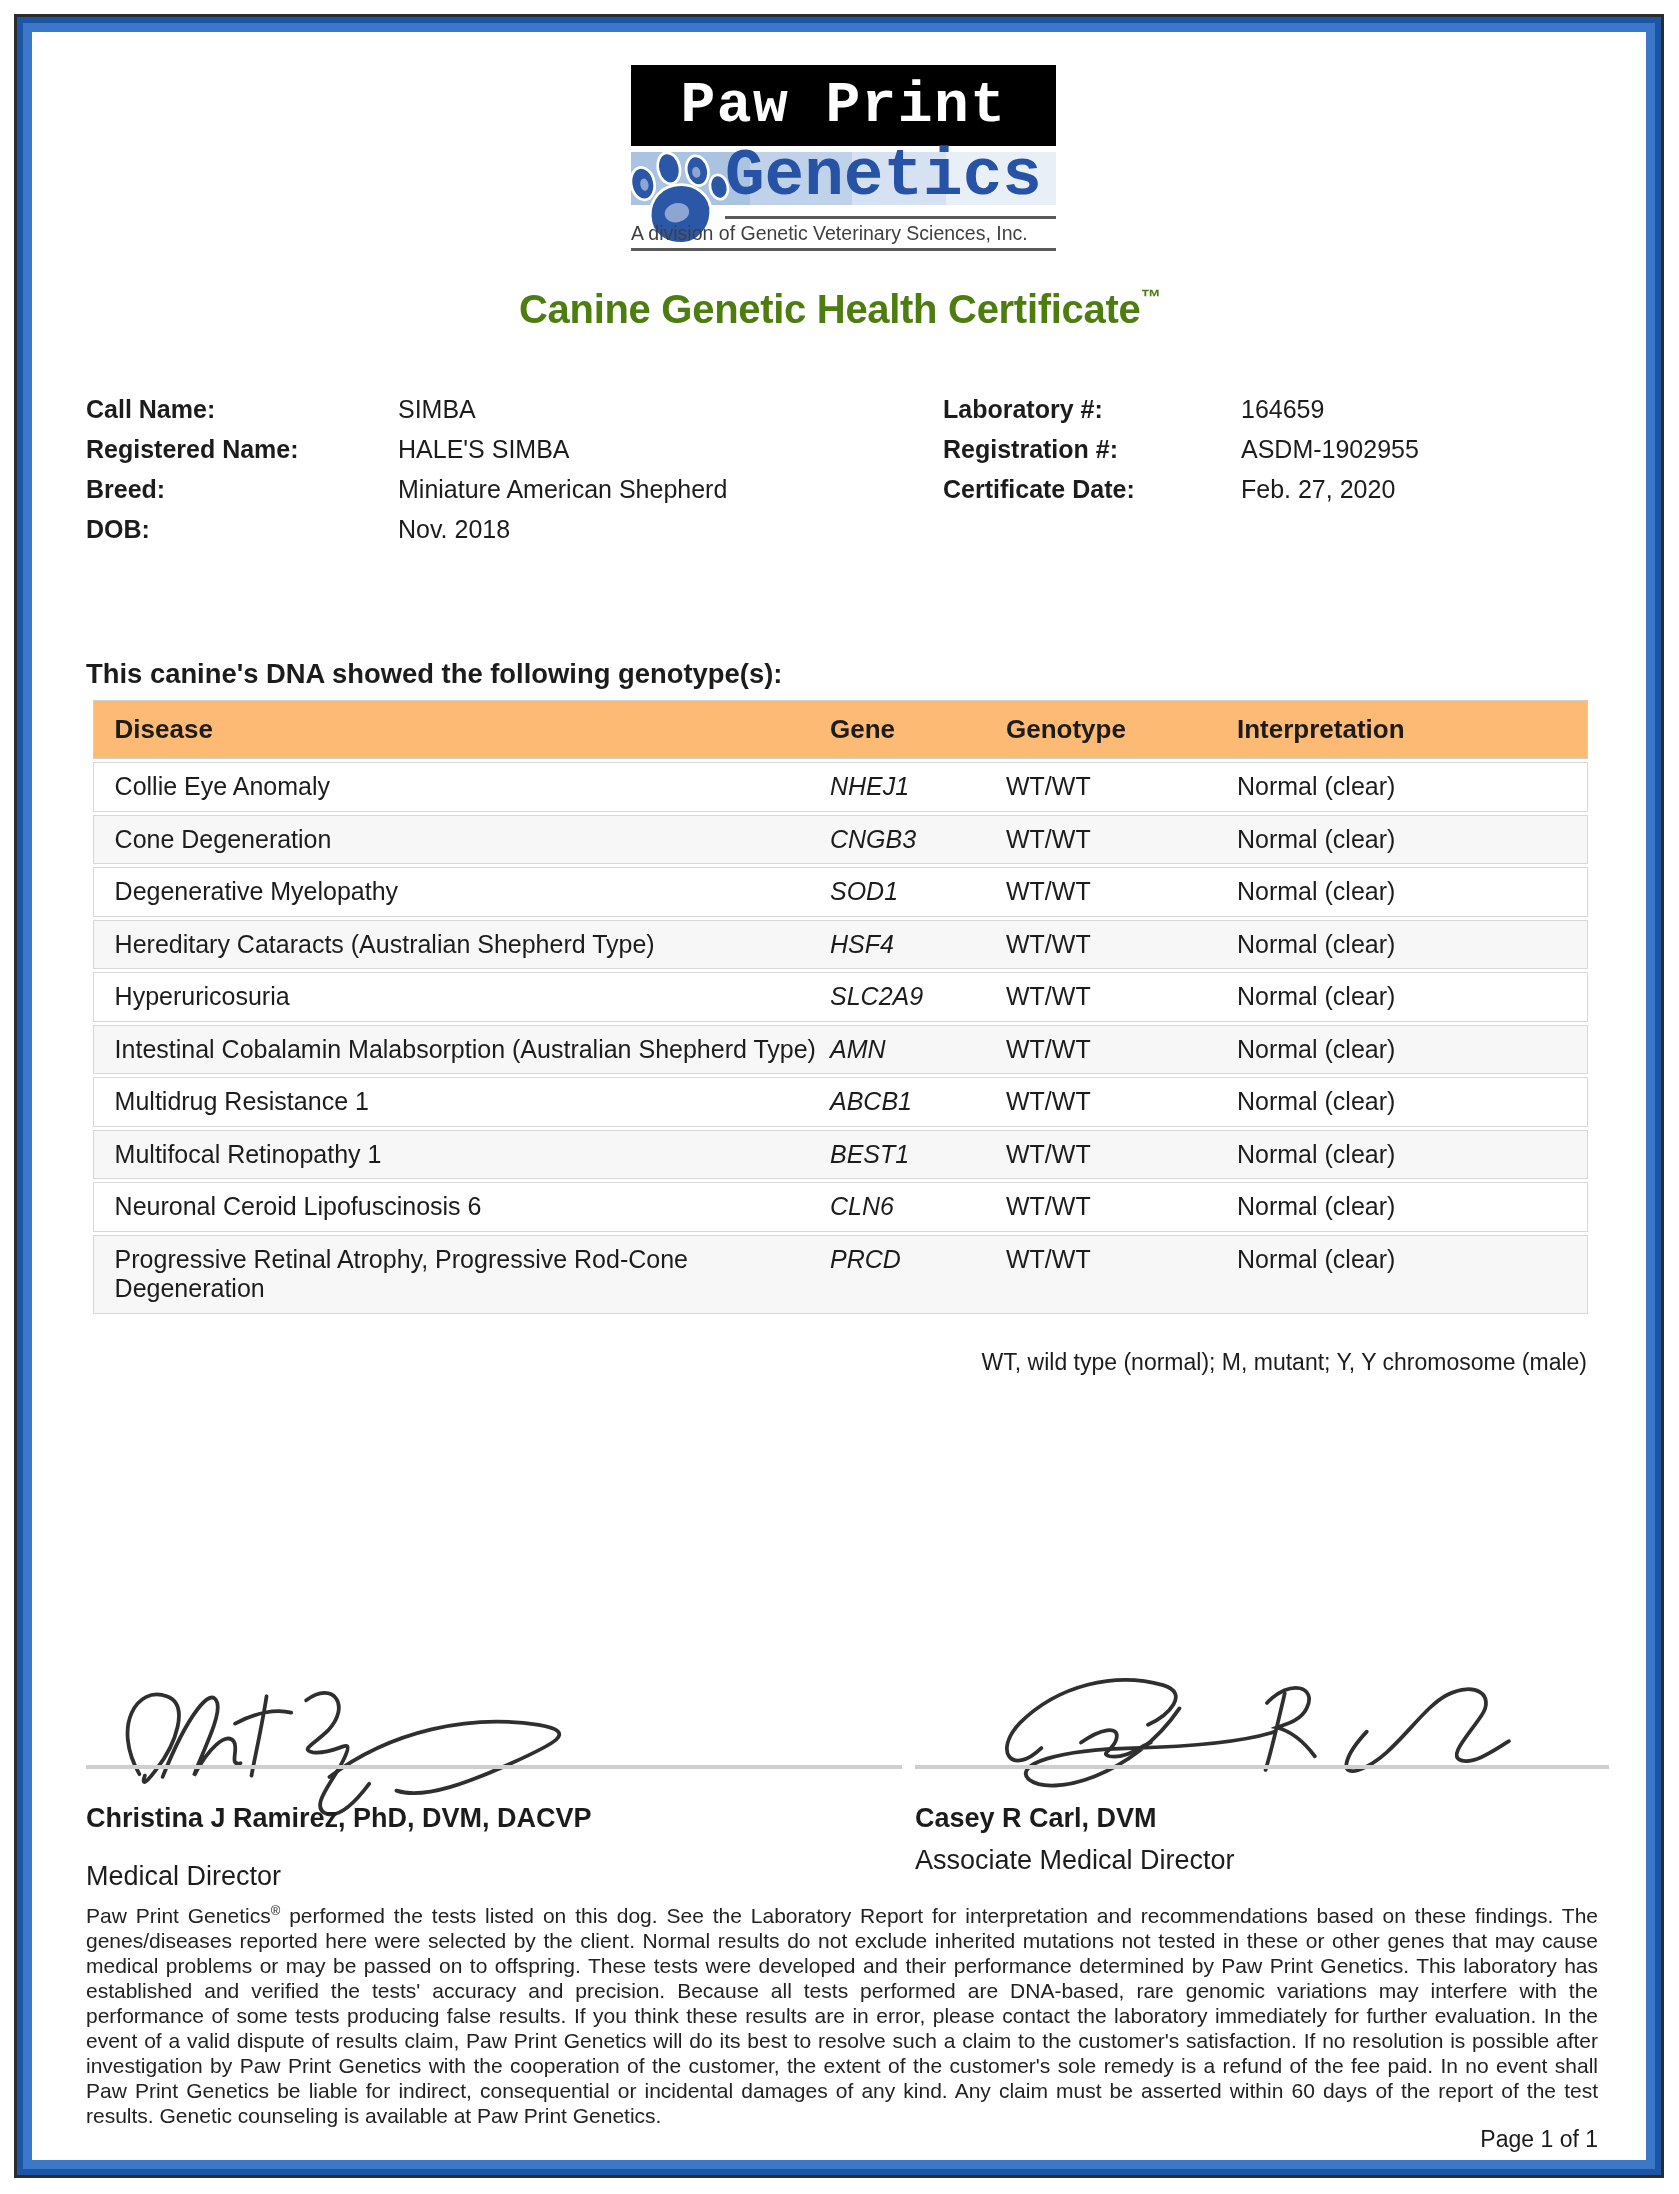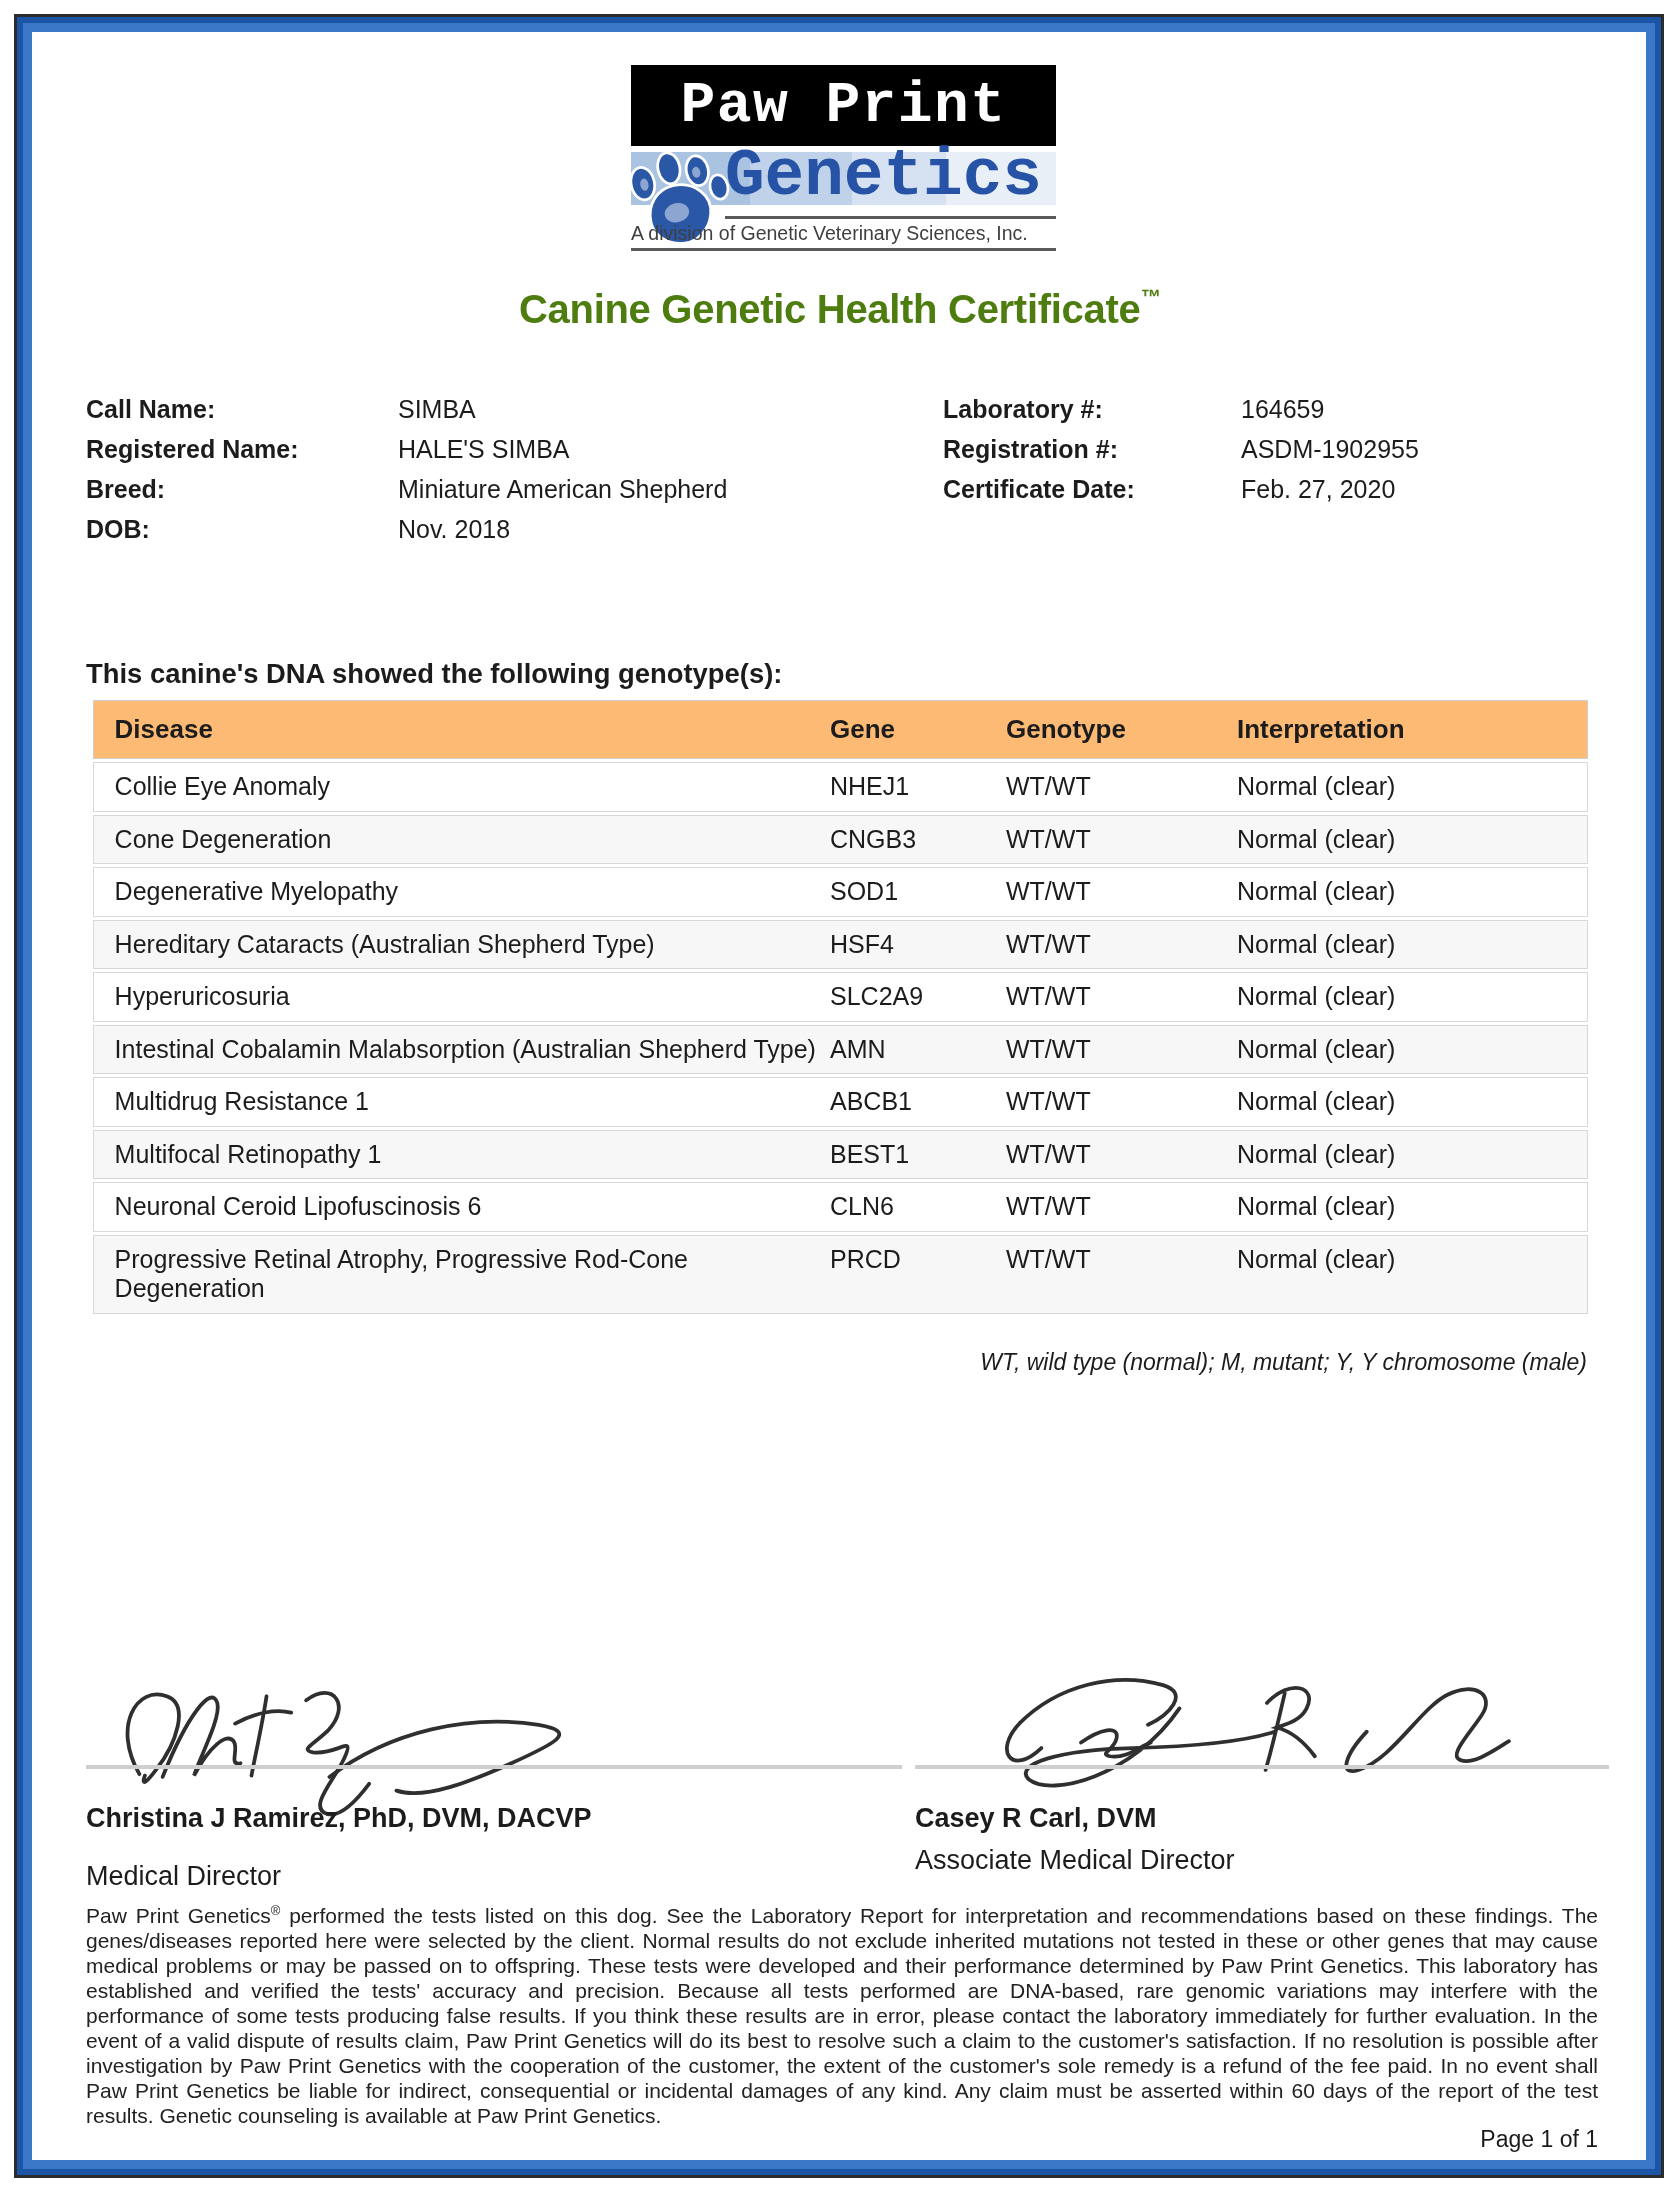--- a/index.html
+++ b/index.html
@@ -54,23 +54,23 @@
   table.geno td { font-size:25px; line-height:29.5px; padding:9px 6.9px 9px 0;
                   border-top:0.7px solid #d8d8d8; border-bottom:0.7px solid #d8d8d8; }
   table.geno th:first-child, table.geno td:first-child
       { padding-left:20.6px; border-left:0.7px solid #d8d8d8; }
   table.geno th:first-child { border-left:0.7px solid #cfcfcf; }
   table.geno th:last-child, table.geno td:last-child
       { border-right:0.7px solid #d8d8d8; }
   table.geno th:last-child { border-right:0.7px solid #cfcfcf; }
   table.geno tbody tr:nth-child(odd)  td { background:#ffffff; }
   table.geno tbody tr:nth-child(even) td { background:#f7f7f7; }
-  td.gene { }
-
-  .footnote { position:absolute; right:93px; top:1349px; font-size:23px; color:#1c1c1c;font-style:italic; }
+  td.gene { font-style:italic; }
+
+  .footnote { position:absolute; right:93px; top:1349px; font-size:23px; color:#1c1c1c; }
 
   
   .sig-line-left  { position:absolute; left:86px;  top:1765px; width:816px; height:4.1px; background:#cfcfcf; }
   .sig-line-right { position:absolute; left:915px; top:1765px; width:694px; height:4.1px; background:#cfcfcf; }
   .sig-svg-left  { position:absolute; left:96px;  top:1673px; width:672px;  height:147px; }
   .sig-svg-right { position:absolute; left:953px; top:1666px; width:658px;  height:147px; }
   .sig-name-left  { position:absolute; left:86px;  top:1803px; font-size:27px; font-weight:bold; }
   .sig-title-left { position:absolute; left:86px;  top:1845px; font-size:27px;margin-top:16px; }
   .sig-name-right  { position:absolute; left:915px; top:1803px; font-size:27px; font-weight:bold; }
   .sig-title-right { position:absolute; left:915px; top:1845px; font-size:27px; }

